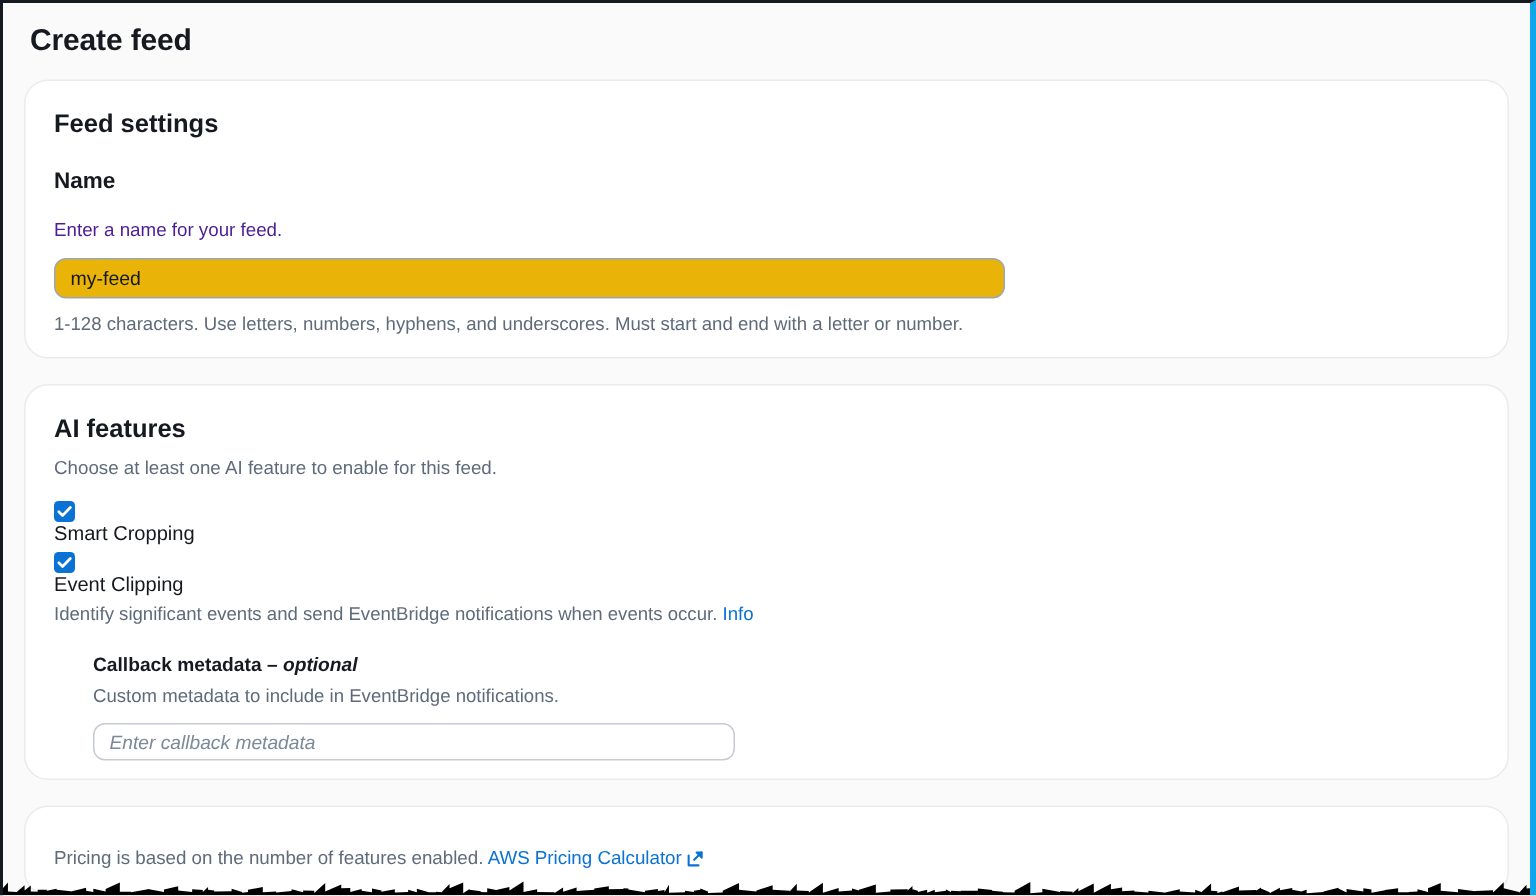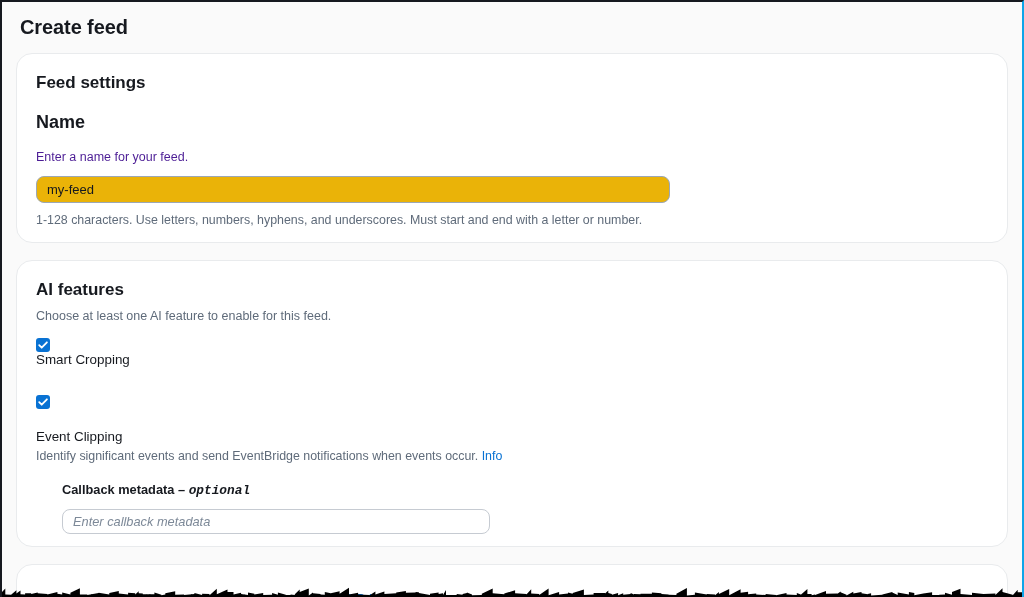--- a/index.html
+++ b/index.html
@@ -16,21 +16,21 @@
     -webkit-font-smoothing: antialiased;
   }
 
   
   .page {
     position: relative;
     width: 1024px;
     height: 597px;
     background: #fafafa;
     border-left: 2px solid #16191f;
-    border-right: 2px solid #0ea5e9;
+    border-right: 4px solid #0ea5e9;
     border-top: 2px solid #16191f;
     overflow: hidden;
   }
 
   .page-inner {
     padding: 0 14px;
   }
 
   
   .page-header {
@@ -63,21 +63,21 @@
 
   .card-subtitle {
     font-size: 12.5px;
     color: #5f6b7a;
     line-height: 1.45;
     margin-top: 7px;
   }
 
   
   .field-label {
-    font-size: 18px;
+    font-size: 15px;
     font-weight: bold;
     color: #16191f;
     margin-top: 18px;
     line-height: 1.3;
   }
 
   .field-desc {
     font-size: 12.5px;
     color: #4c1d95;
     line-height: 1.4;
@@ -112,21 +112,21 @@
   }
 
   
   .check-row {
     display: flex;
     align-items: flex-start;
     margin-top: 11px;
     flex-direction: column;
   }
 
-  .check-row + .check-row { margin-top: 24px; gap: 20px; }
+  .check-row + .check-row { margin-top: 1px; }
 
   .checkbox {
     flex: 0 0 auto;
     width: 14px;
     height: 14px;
     border-radius: 3px;
     background: #0972d3;
     margin-top: 2px;
     margin-right: 8px;
     position: relative;
@@ -177,21 +177,20 @@
   .sub-label {
     font-size: 12.8px;
     font-weight: bold;
     color: #16191f;
     line-height: 1.3;
   }
 
   .sub-label .optional {
     font-style: italic;
     font-weight: bold;
-    font-family: Liberation Mono, monospace;
   }
 
   .sub-desc {
     font-size: 12.4px;
     color: #5f6b7a;
     line-height: 1.4;
     margin-top: 4px;
   }
 
   .sub-input {
@@ -273,20 +272,21 @@
             <a class="link">Info</a>
           </div>
         </div>
       </div>
 
       <div class="sub-field">
         <div class="sub-label">
           <span>Callback metadata</span><span> – </span><span class="optional">optional</span>
         </div>
 
+        <div class="sub-desc">Custom metadata to include in EventBridge notifications.</div>
 
         <input class="sub-input" type="text" placeholder="Enter callback metadata" style="">
       </div>
     </section>
 
     <section class="card">
 
       <div class="card-subtitle">
         <span>Pricing is based on the number of features enabled.</span>
         <a class="link-external"><span>AWS Pricing Calculator</span><span class="ext-icon"><svg width="11" height="11" viewBox="0 0 12 12">

